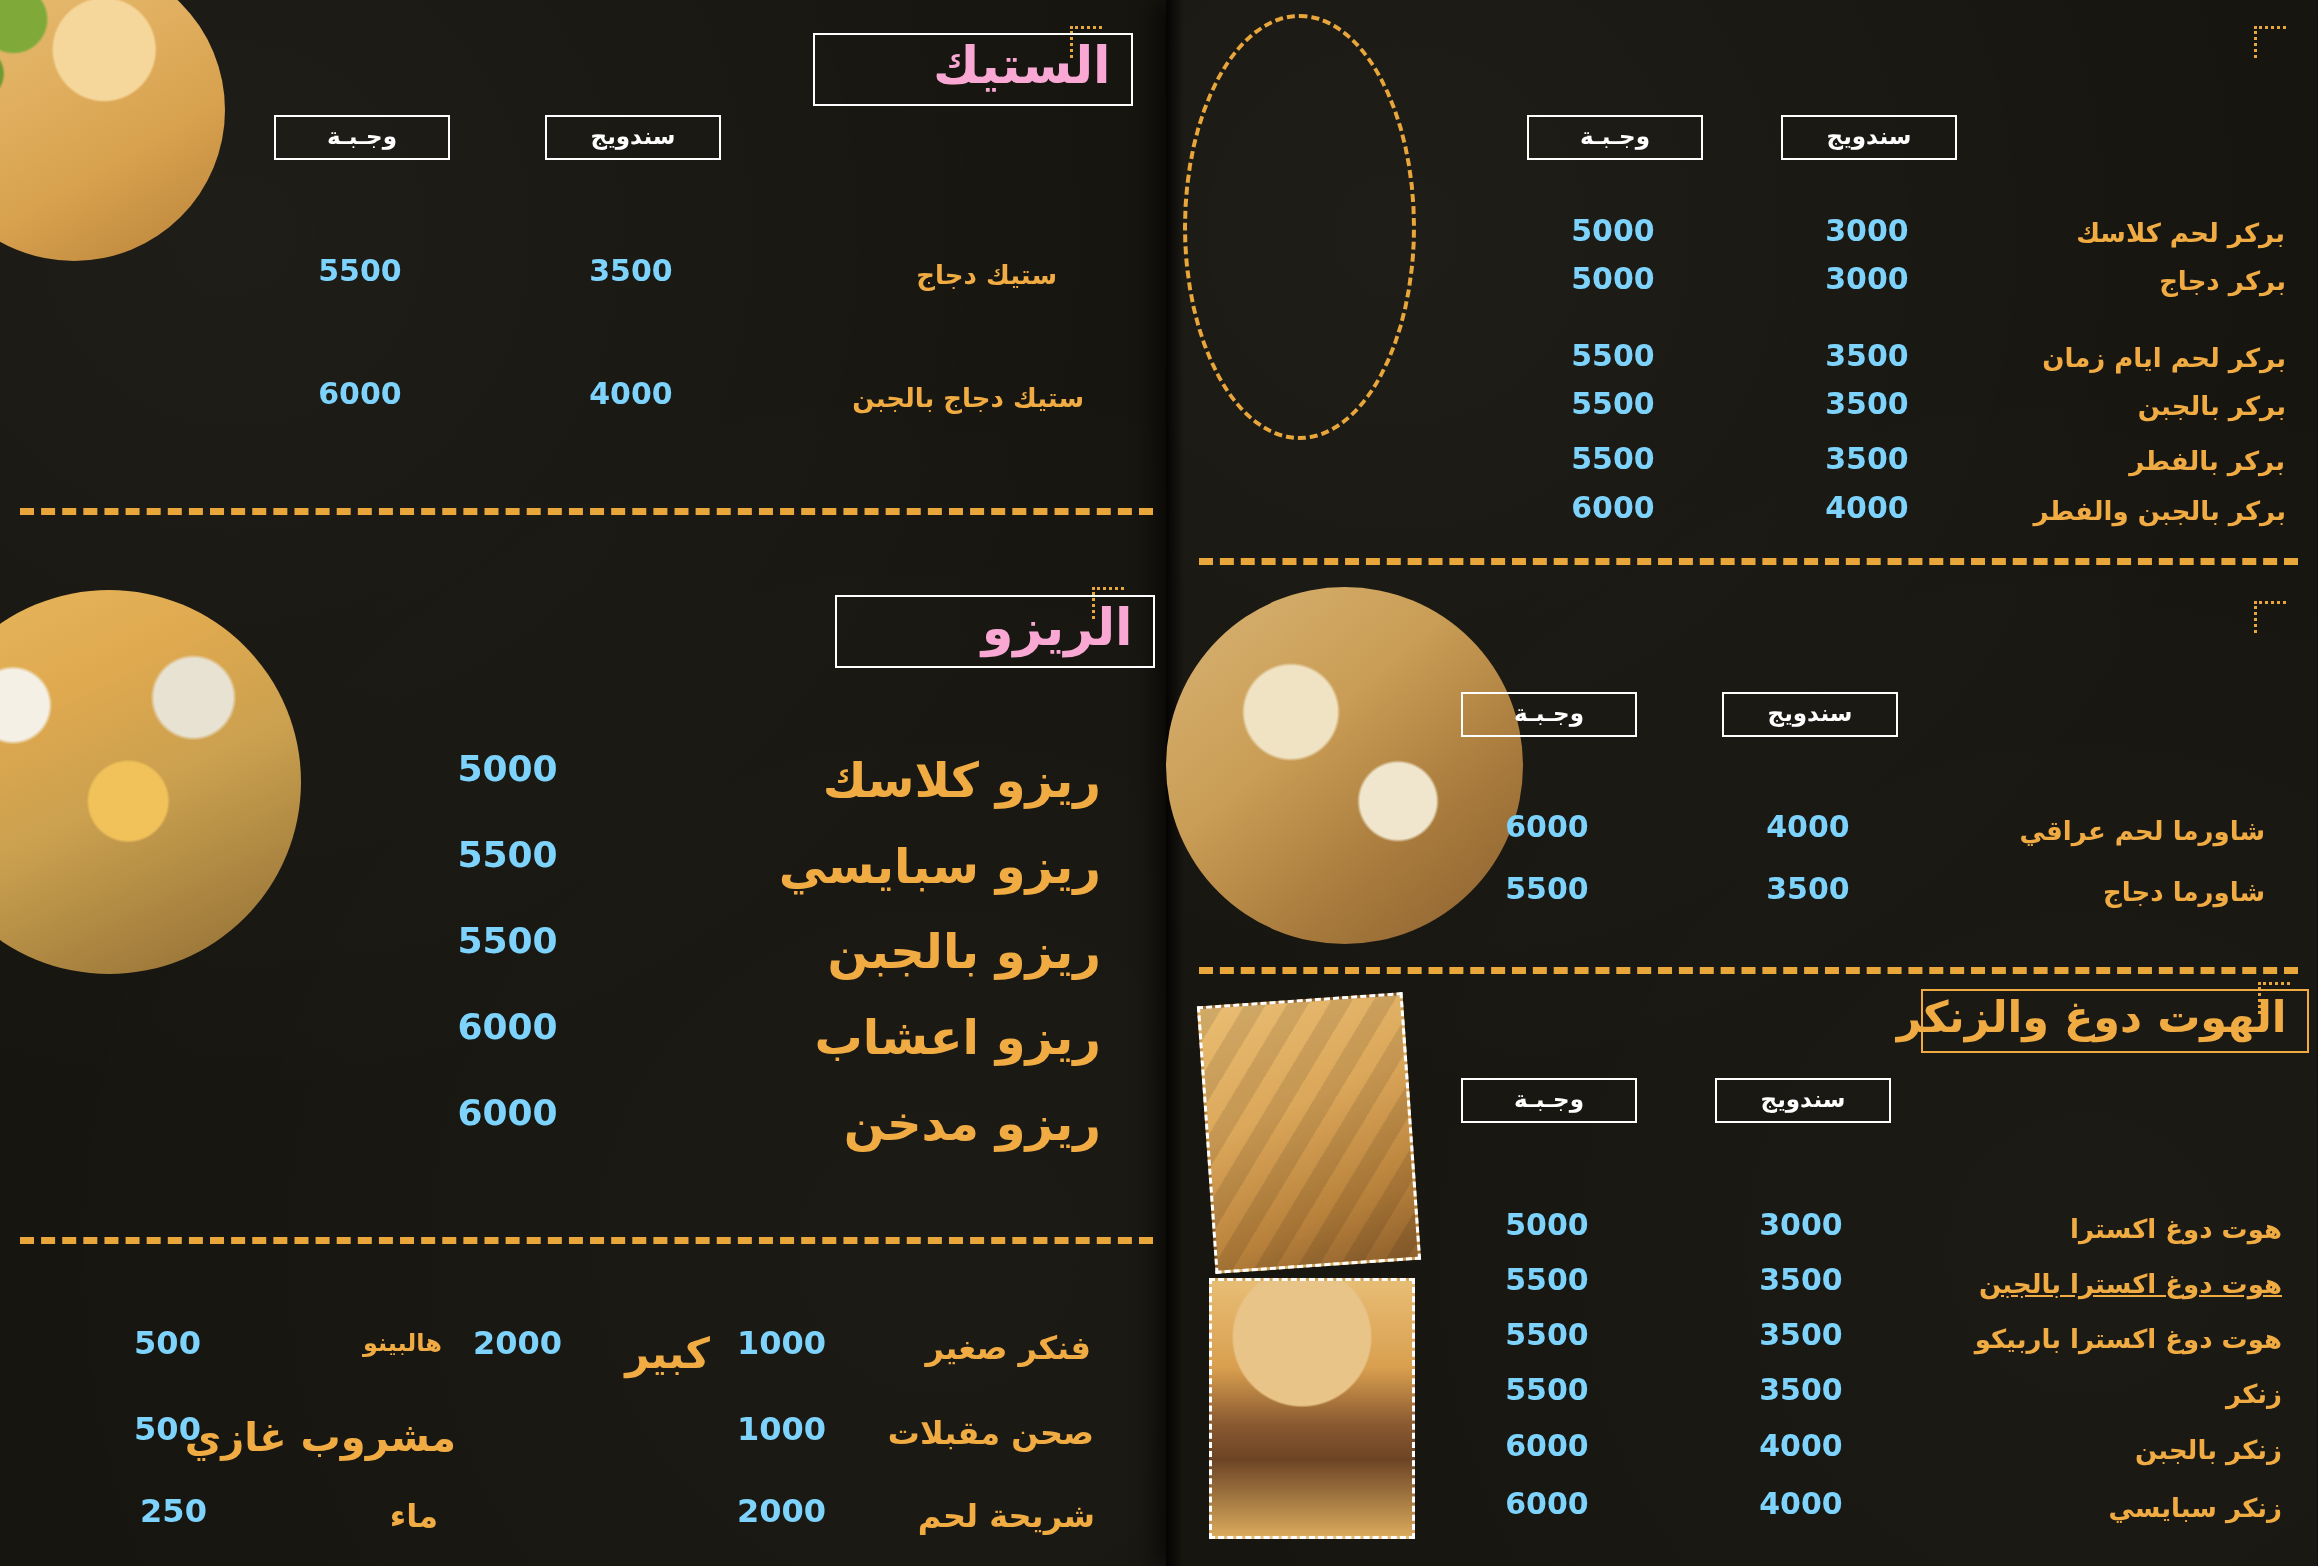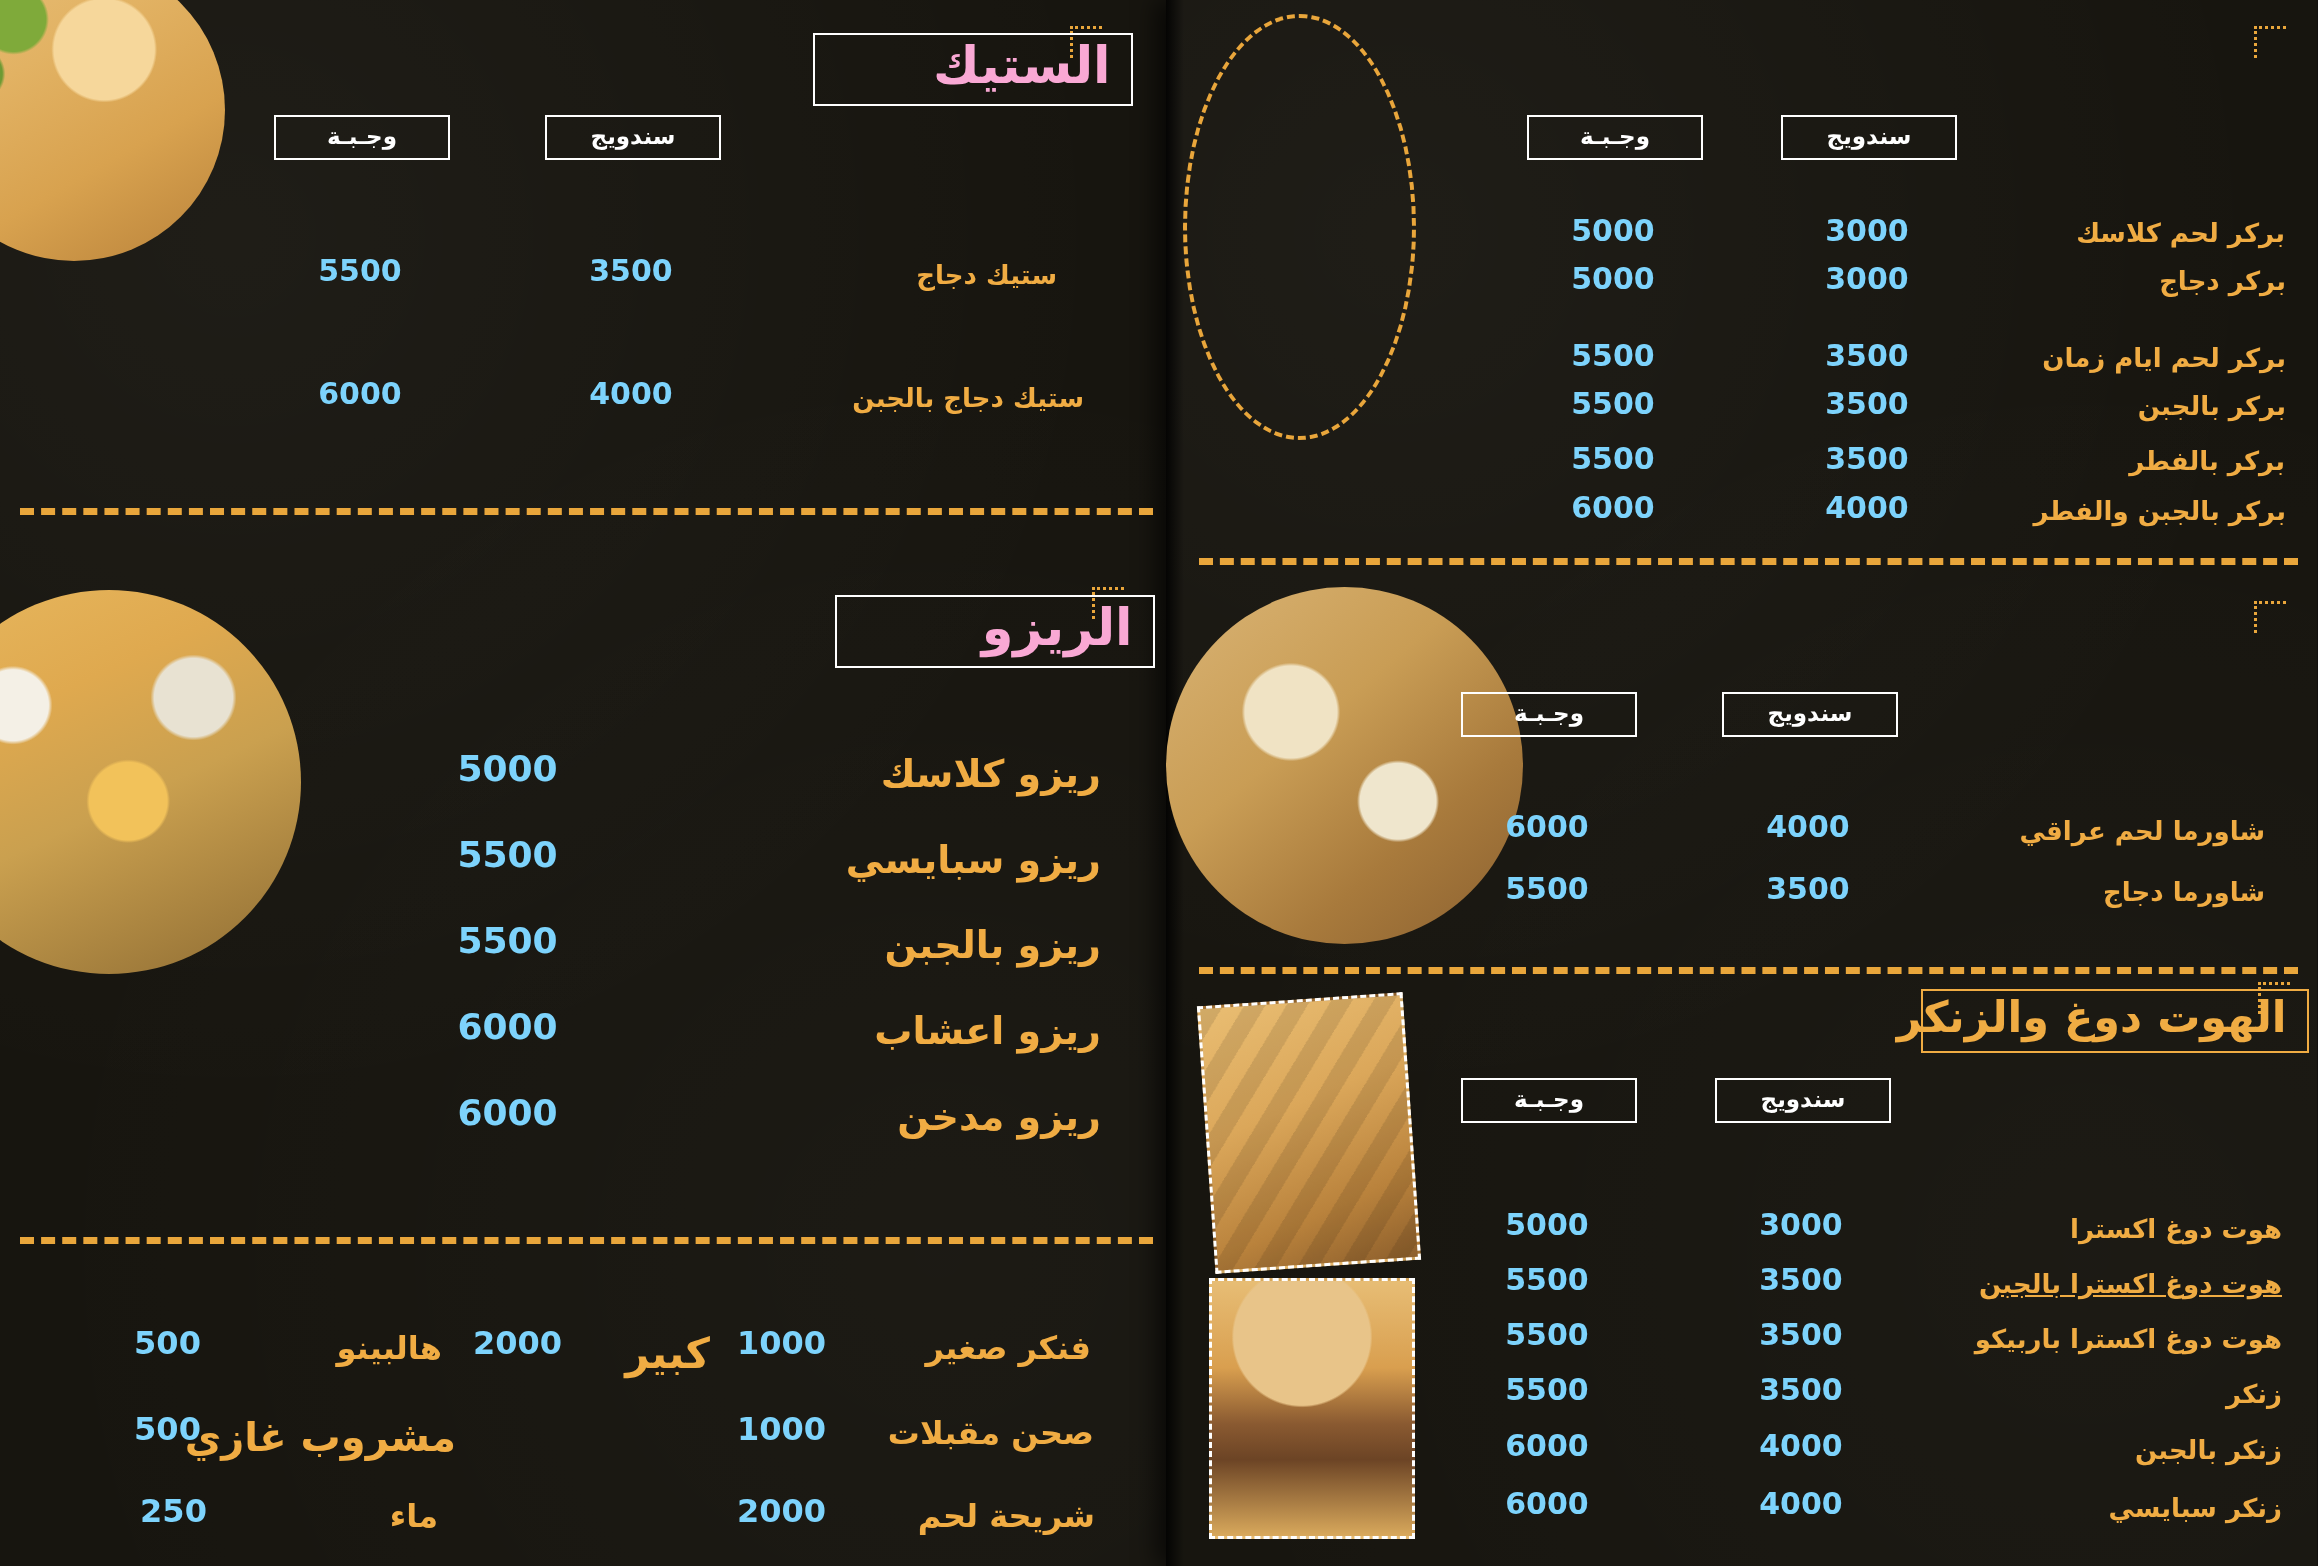--- a/index.html
+++ b/index.html
@@ -100,21 +100,21 @@
   
   .item-name {
     position: absolute;
     color: #f0ac43;
     font-size: 26px;
     font-weight: 600;
     text-align: right;
     white-space: nowrap;
   }
   .item-name.big {
-    font-size: 38px;
+    font-size: 48px;
     font-weight: 700;
   }
   .price {
     position: absolute;
     color: #7dd3fc;
     font-size: 30px;
     font-weight: 700;
     text-align: center;
     white-space: nowrap;
   }
@@ -216,21 +216,21 @@
 
   <div class="item-name big" style="left:814px; top:1095px; width:288px;">ريزو مدخن</div>
   <div class="price big" style="left:419px; top:1092px; width:179px;">6000</div>
 
   <div class="dash-h" style="left:20.6px; top:1237px; width:1133px;"></div>
 
   <div class="item-name" style="left:872px; top:1329px; width:220px; font-size:32px;">فنكر صغير</div>
   <div class="price" style="left:714px; top:1324px; width:137px; font-size:32px;">1000</div>
   <div class="item-name" style="left:601px; top:1329px; width:110px; font-size:42px;">كبير</div>
   <div class="price" style="left:450px; top:1324px; width:137px; font-size:32px;">2000</div>
-  <div class="item-name" style="left:264px; top:1329px; width:179px; font-size:32px;">هالبينو</div>
+  <div class="item-name" style="left:264px; top:1329px; width:179px; font-size:24px;">هالبينو</div>
   <div class="price" style="left:100px; top:1324px; width:137px; font-size:32px;">500</div>
 
   <div class="item-name" style="left:862px; top:1414px; width:233px; font-size:32px;">صحن مقبلات</div>
   <div class="price" style="left:714px; top:1410px; width:137px; font-size:32px;">1000</div>
   <div class="item-name" style="left:237px; top:1414px; width:220px; font-size:40px;">مشروب غازي</div>
   <div class="price" style="left:100px; top:1410px; width:137px; font-size:32px;">500</div>
 
   <div class="item-name" style="left:869px; top:1497px; width:227px; font-size:32px;">شريحة لحم</div>
   <div class="price" style="left:714px; top:1492px; width:137px; font-size:32px;">2000</div>
   <div class="item-name" style="left:302px; top:1497px; width:137px; font-size:32px;">ماء</div>

